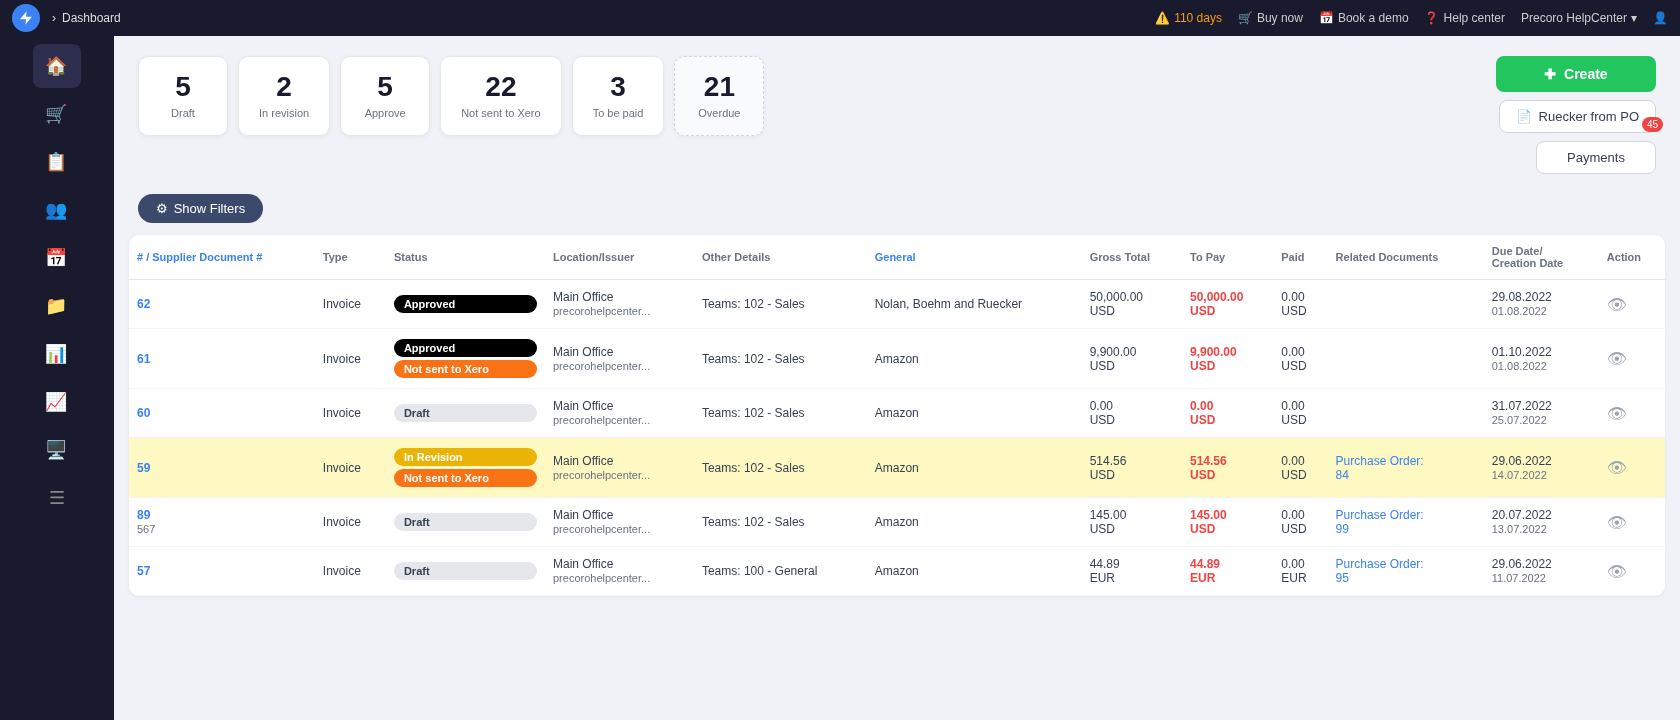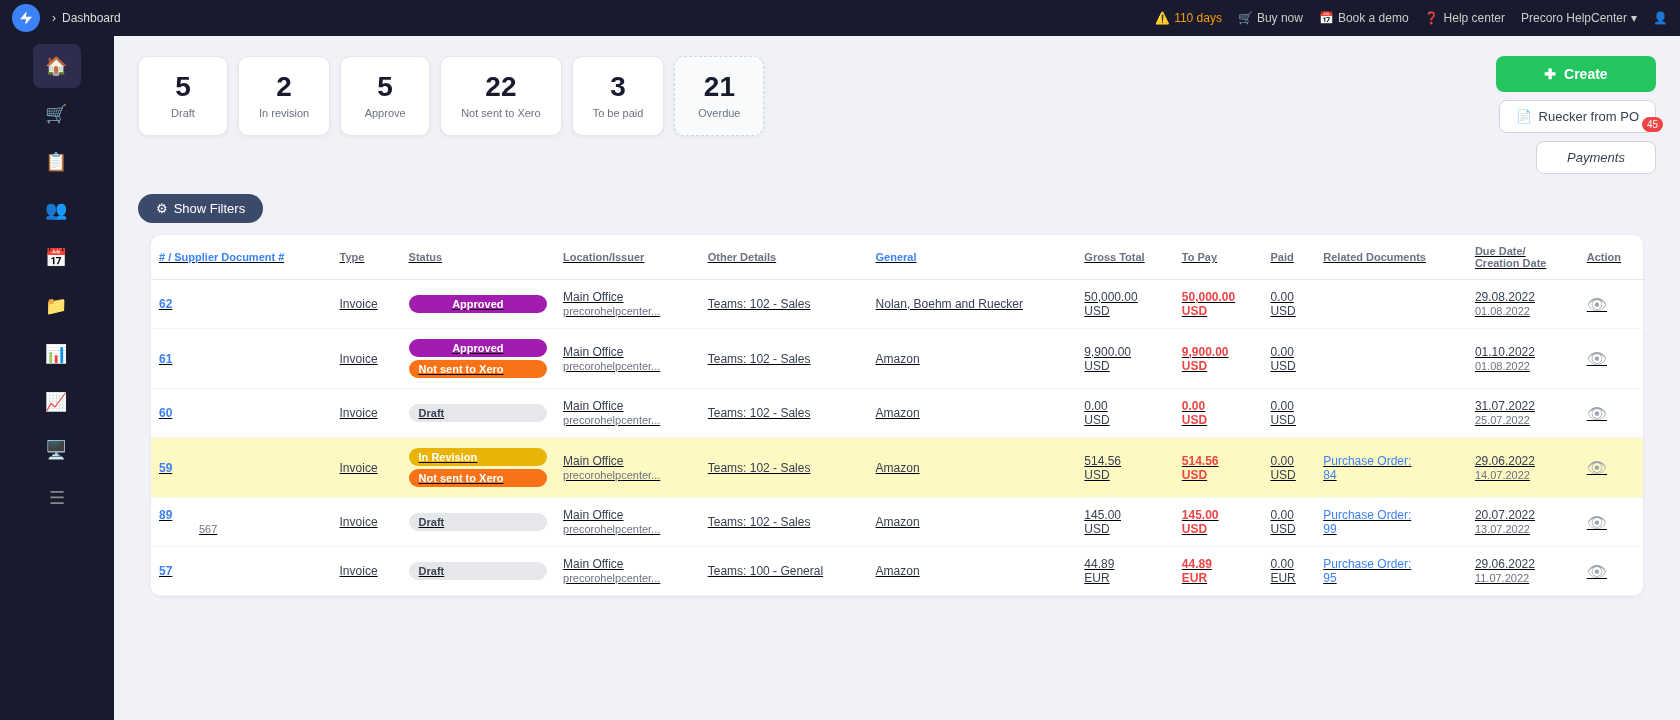--- a/index.html
+++ b/index.html
@@ -118,64 +118,63 @@
     .btn-payments {
       background: white;
       color: #374151;
       border: 1px solid #d1d5db;
       border-radius: 8px;
       padding: 8px 4px;
       font-size: 13px;
       cursor: pointer;
       min-width: 120px;
       text-align: center;
-      font-style: italic;
     }
 
     
     .toolbar { padding: 8px 24px 0; }
     .btn-filters {
       background: #3b4a6b;
       color: white;
       border: none;
       border-radius: 20px;
       padding: 7px 18px;
       font-size: 13px;
       cursor: pointer;
       display: flex;
       align-items: center;
       gap: 6px;
     }
 
     
-    .table-wrapper { flex: 1; overflow-y: auto; padding: 12px 37px 0; text-decoration: underline; }
+    .table-wrapper { flex: 1; overflow-y: auto; padding: 12px 15px 0; }
     table { width: 100%; border-collapse: collapse; background: white; border-radius: 10px; overflow: hidden; box-shadow: 0 1px 4px rgba(0,0,0,0.06); }
     thead th {
       padding: 10px 8px;
       text-align: left;
       font-size: 11px;
       font-weight: 600;
       color: #6b7280;
       border-bottom: 1px solid #e5e7eb;
       white-space: nowrap;
     }
     thead th.blue { color: #3b82f6; }
     tbody tr { border-bottom: 1px solid #f3f4f6; }
     tbody tr.highlighted { background: #fef9c3; }
     tbody td { padding: 10px 8px; font-size: 12px; color: #374151; vertical-align: middle; }
     .td-id { color: #3b82f6; font-weight: 600; cursor: pointer; }
-    .td-id-sub { color: #6b7280; font-size: 11px; margin-left: 40px; }
+    .td-id-sub { color: #6b7280; font-size: 11px; }
     .status-badge {
       display: inline-block;
       padding: 3px 10px;
       border-radius: 12px;
       font-size: 11px;
       font-weight: 600;
     }
-    .badge-approved { background: #a21caf; color: white; text-align: center; }
+    .badge-approved { background: #000000; color: white; }
     .badge-not-sent { background: #f97316; color: white; }
     .badge-draft { background: #e5e7eb; color: #374151; }
     .badge-in-revision { background: #eab308; color: white; }
     .amount-red { color: #ef4444; font-weight: 600; }
     .amount-normal { color: #374151; }
     .related-blue { color: #3b82f6; }
     .action-eye { color: #9ca3af; cursor: pointer; font-size: 16px; }
     .location-main { font-weight: 500; color: #374151; }
     .location-sub { color: #6b7280; font-size: 11px; }
     .status-col { display: flex; flex-direction: column; gap: 3px; }

